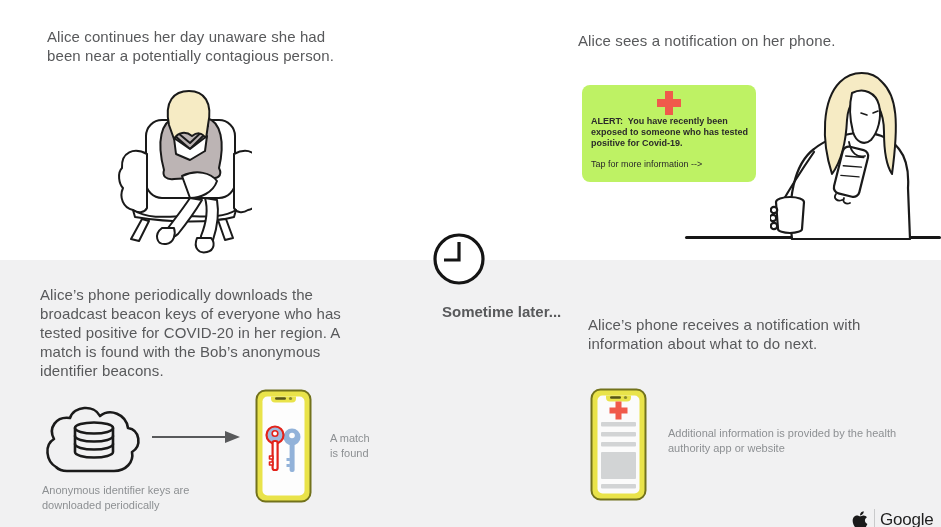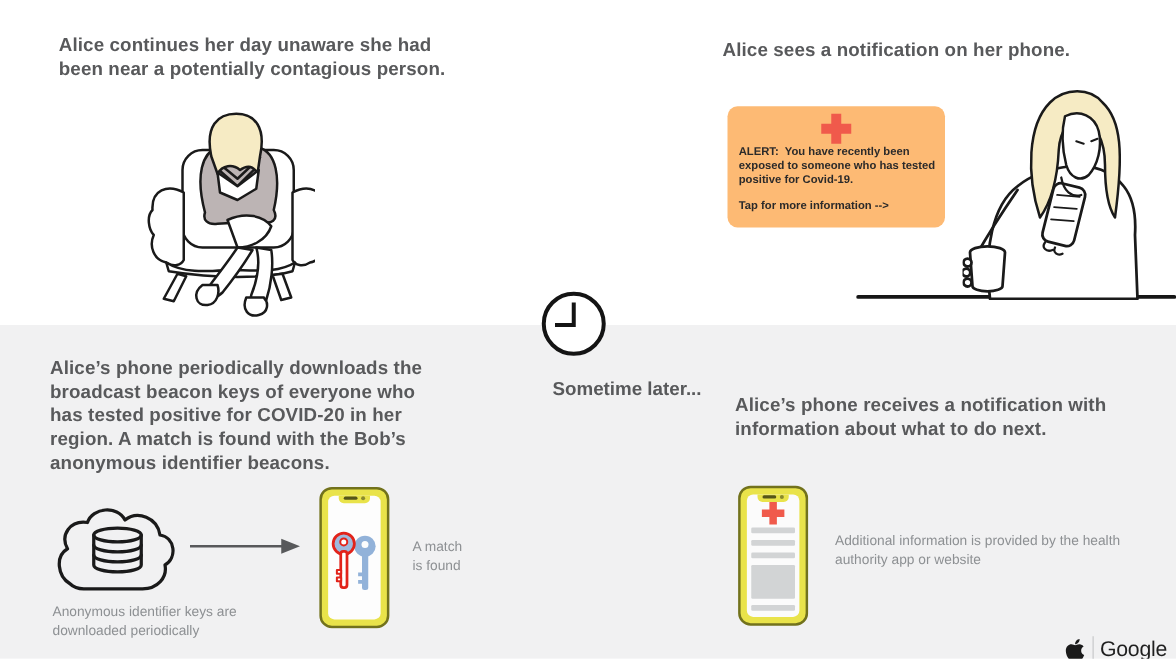--- a/index.html
+++ b/index.html
@@ -3,49 +3,49 @@
 <meta charset="utf-8">
 <style>
   html,body{margin:0;padding:0;}
   body{
     width:941px;height:527px;position:relative;overflow:hidden;
     background:#ffffff;
     font-family:"Liberation Sans", sans-serif;
   }
   .bottom-bg{position:absolute;left:0;top:260px;width:941px;height:267px;background:#f1f1f2;}
   .heading{
-    position:absolute;font-weight:bold;font-size:15px;line-height:1.27;
+    position:absolute;font-weight:normal;font-size:15px;line-height:1.27;
     color:#58595b;letter-spacing:.1px;
   }
   #h-top-left{left:47px;top:27px;width:312px;}
   #h-top-right{left:578px;top:31px;width:330px;}
   #h-bottom-left{left:40px;top:285px;width:302px;}
   #h-bottom-right{left:588px;top:315px;width:330px;}
   .sometime{
     position:absolute;left:402px;top:303px;font-weight:bold;font-size:15px;color:#58595b;margin-left:40px;
   }
   .caption{
     position:absolute;font-size:11px;line-height:1.32;color:#8d9093;
   }
   #cap-cloud{left:42px;top:483px;width:190px;}
   #cap-match{left:330px;top:431px;width:90px;white-space:pre-line;}
   #cap-info{left:668px;top:417px;width:235px;margin-top:9px;}
 
   .alert-card{
     position:absolute;left:582px;top:85px;width:174px;height:97px;
-    background:#fdba74;border-radius:8px;
+    background:#bef264;border-radius:8px;
   }
   .alert-cross{position:absolute;left:50%;top:5px;transform:translateX(-50%);}
   .alert-body{
     position:absolute;left:9px;top:31px;width:158px;
     font-size:9px;font-weight:bold;line-height:11px;color:#2b2a2a;white-space:pre-wrap;
   }
   .alert-cta{
     position:absolute;left:9px;top:74px;width:158px;
-    font-size:9px;font-weight:bold;color:#2b2a2a;
+    font-size:9px;font-weight:normal;color:#2b2a2a;
   }
   .abs{position:absolute;}
   .table-line{position:absolute;top:236px;height:2.6px;background:#161616;border-radius:2px;}
   #table-line-left{left:685px;width:108px;}
   #table-line-right{left:868px;width:73px;}
 
   .footer-logos{position:absolute;left:852px;top:491px;height:26px;display:flex;align-items:center;margin-top:16px;}
   .footer-divider{width:1px;height:23px;background:#c9cacb;margin:0 5px 0 6px;}
   .google-word{font-size:17px;color:#1f1f1f;letter-spacing:-.2px;}
 </style>

